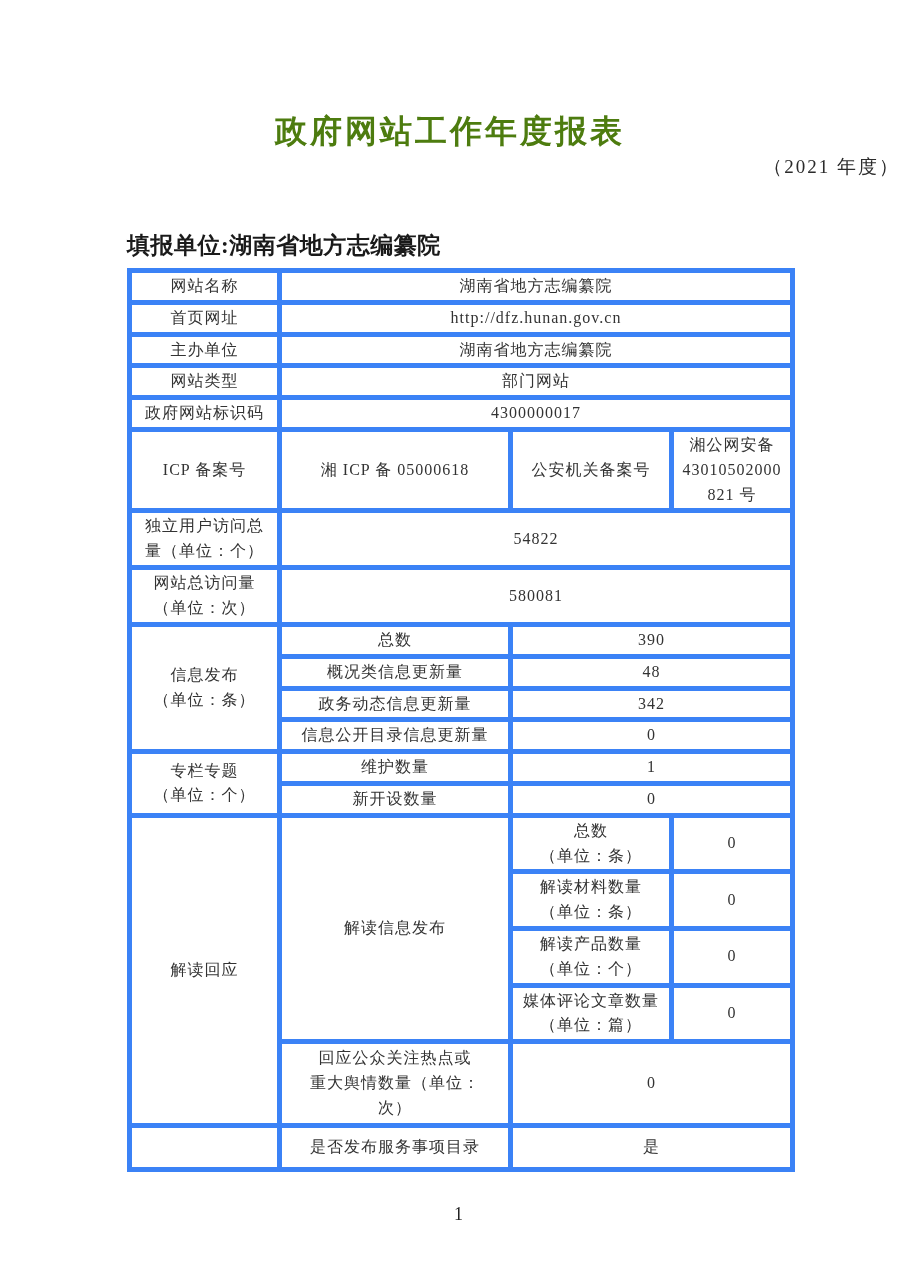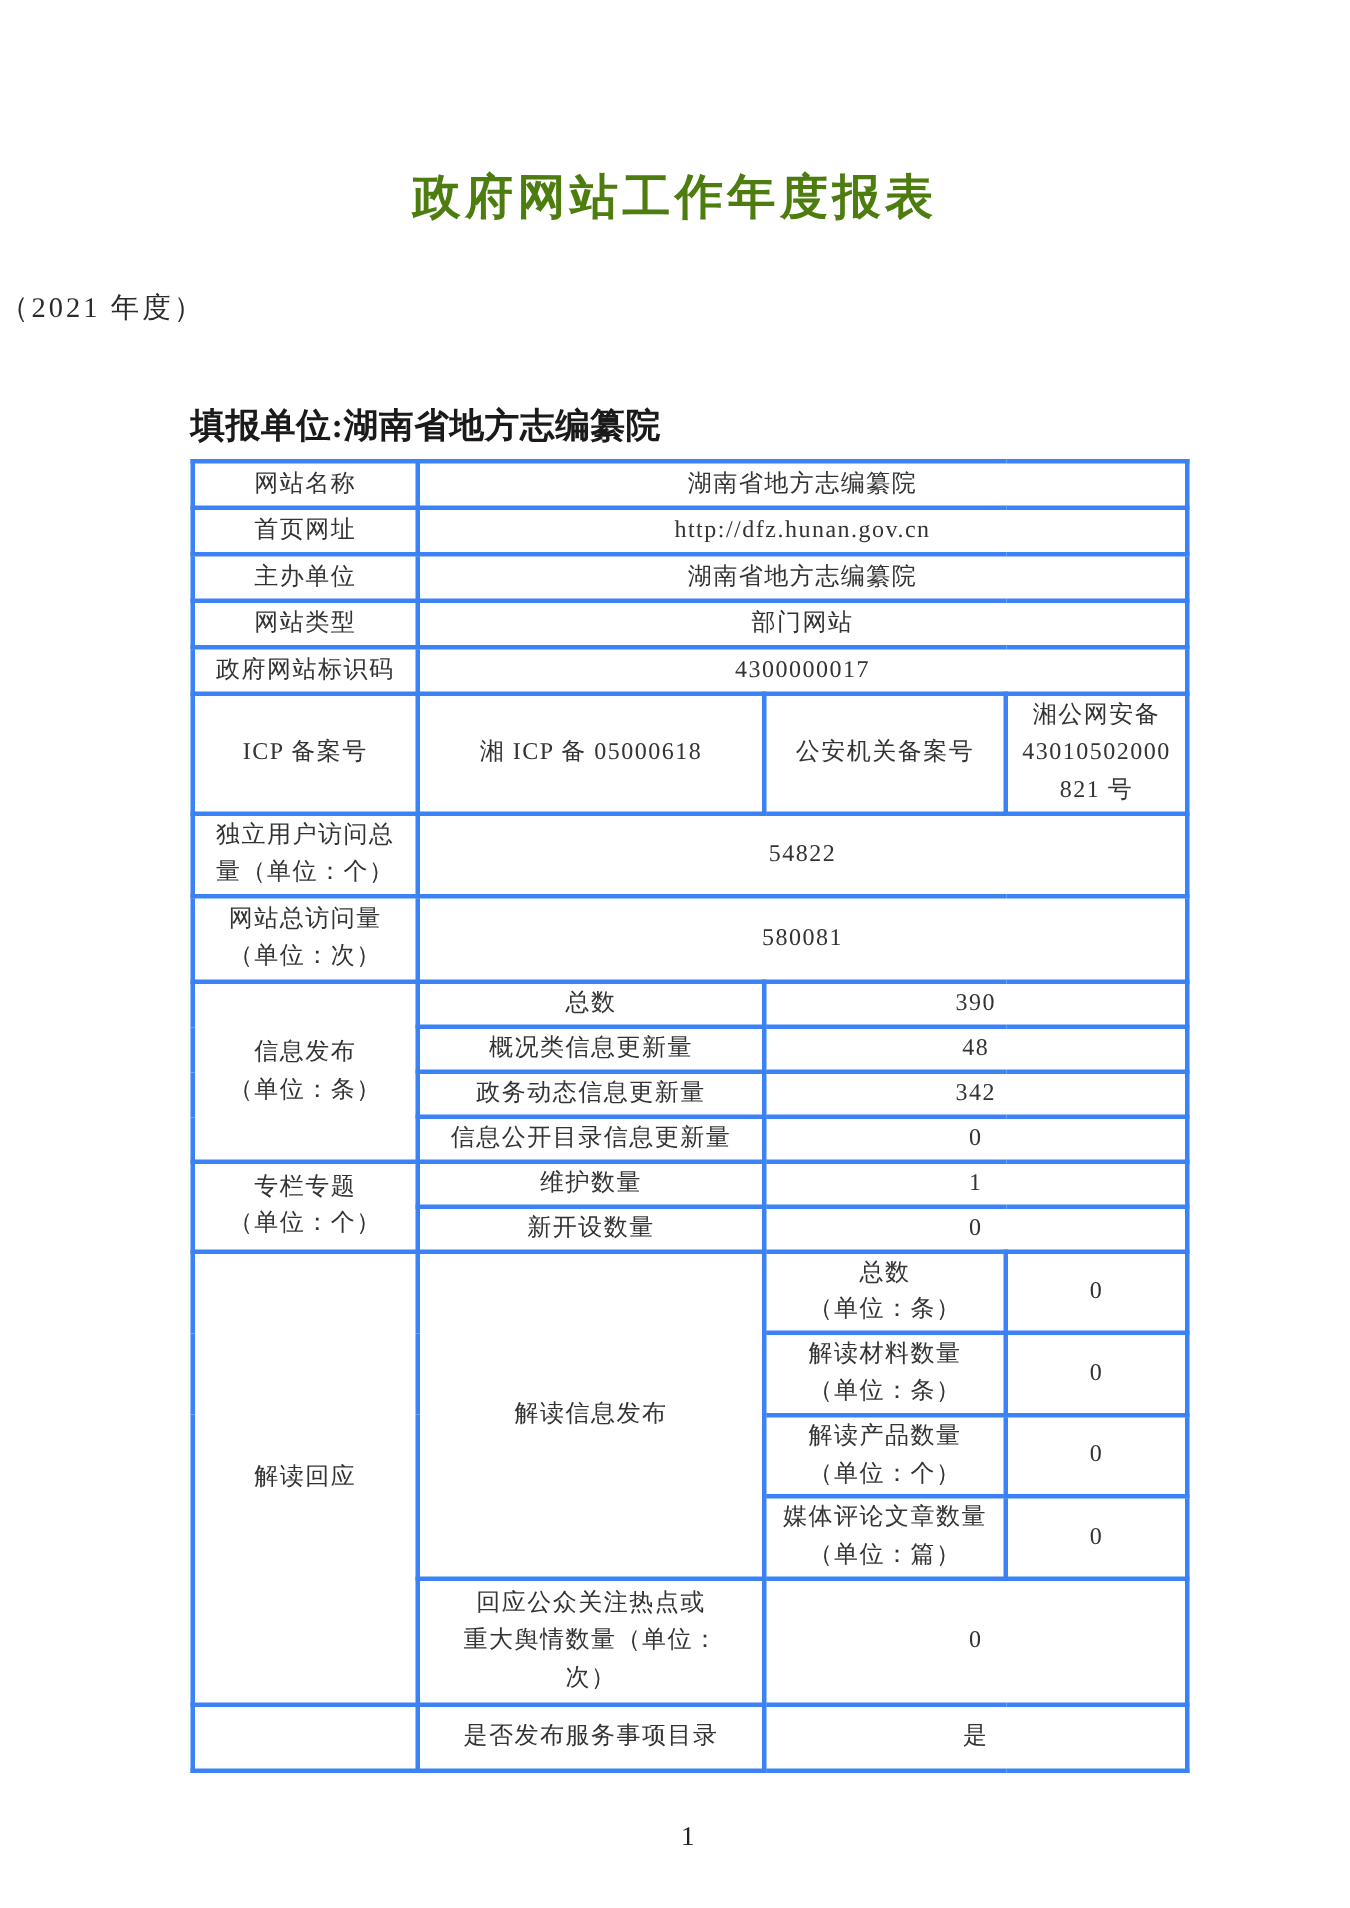--- a/index.html
+++ b/index.html
@@ -23,22 +23,21 @@
     margin: 0;
     padding-top: 110px;
     text-align: center;
     font-family: Liberation Serif, serif;
     font-size: 32px;
     font-weight: bold;
     letter-spacing: 3px;
     color: #4d7c0f;
   }
   .subtitle {
-    margin-top: 38px;
-    text-align: left;
+    text-align: right;
     font-size: 19px;
     letter-spacing: 2px;
     color: #2b2b2b;
   }
   .unit-line {
     margin-top: 50px;
     margin-left: 127px;
     font-size: 23px;
     font-weight: bold;
     letter-spacing: 0.5px;
@@ -46,21 +45,21 @@
   }
   table.report {
     border-collapse: collapse;
     table-layout: fixed;
     width: 663px;
     margin-left: 127px;
     margin-top: 7px;
     border: 2px solid #4d4d4d;
   }
   table.report td {
-    border: 3px solid #3b82f6;
+    border: 5px solid #3b82f6;
     text-align: center;
     vertical-align: middle;
     font-size: 16px;
     line-height: 1.55;
     letter-spacing: 1px;
     white-space: pre-line;
     padding: 1px 4px;
     overflow: hidden;
     color: #333333;
   }

